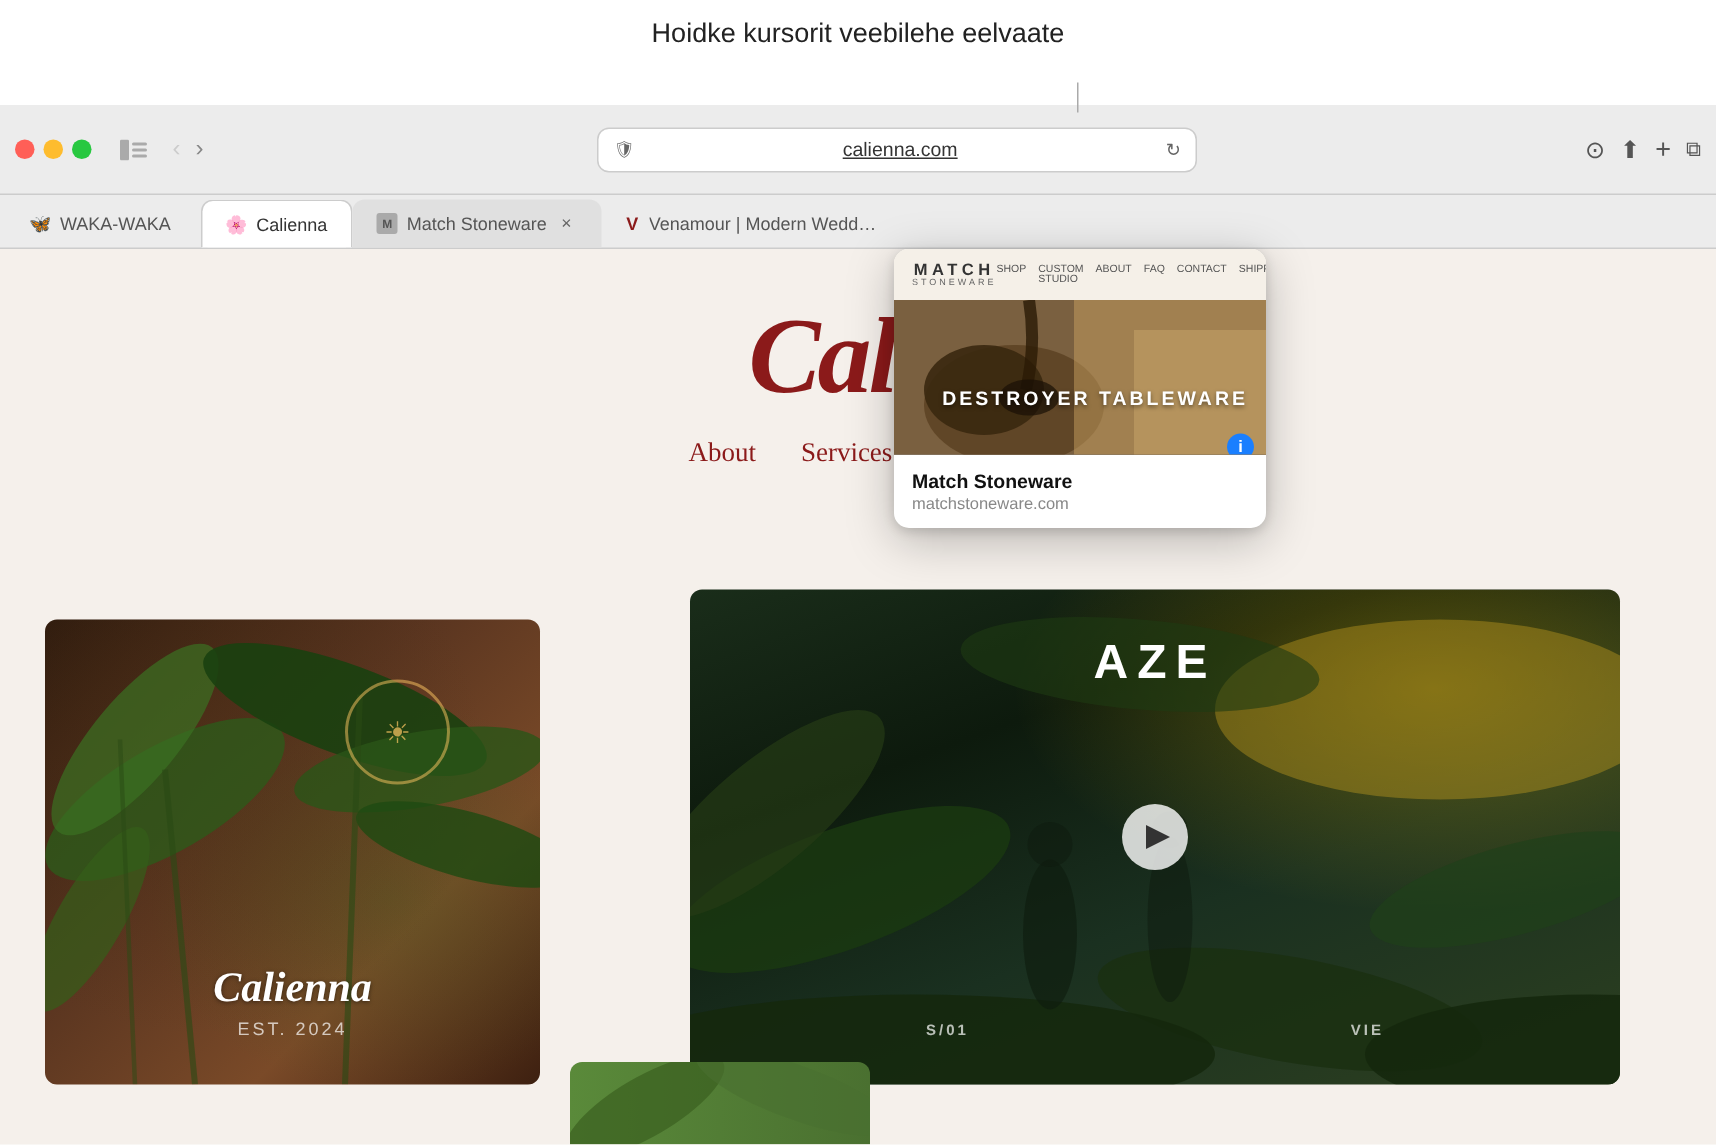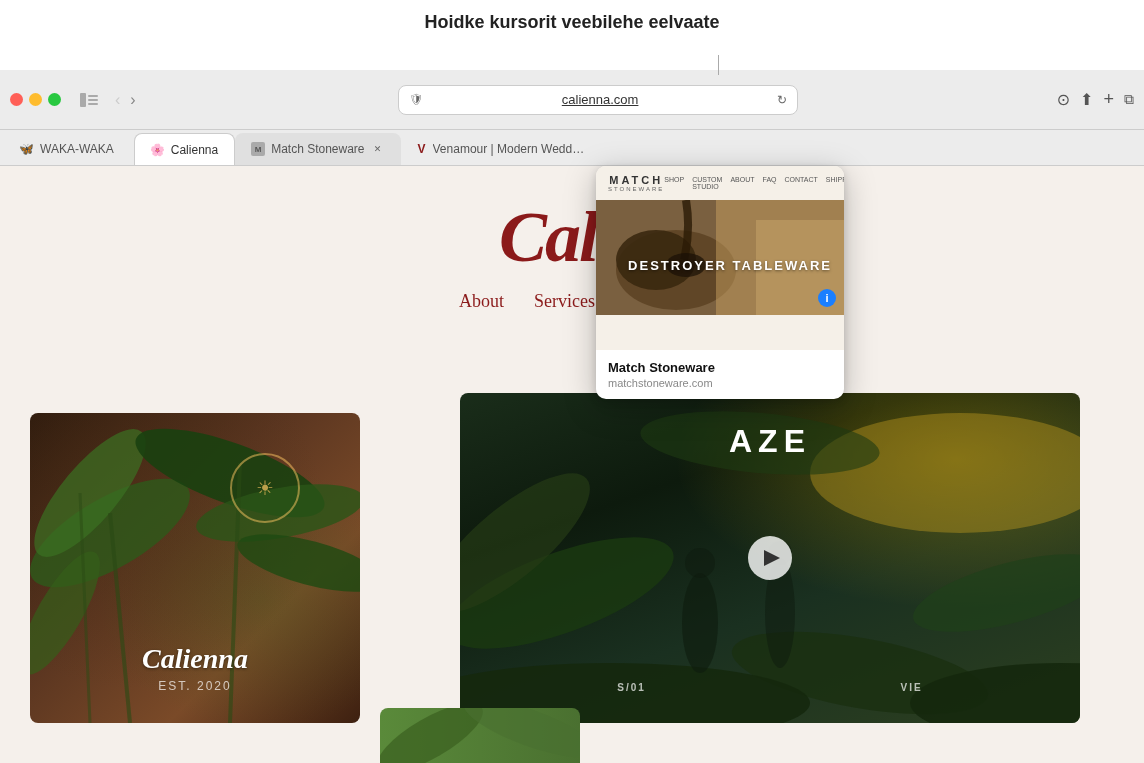--- a/index.html
+++ b/index.html
@@ -17,21 +17,20 @@
       position: absolute;
       top: 10px;
       left: 50%;
       transform: translateX(-50%);
       text-align: center;
       font-size: 18px;
       color: #222;
       line-height: 1.4;
       white-space: nowrap;
       z-index: 100;
-      font-weight: bold;
     }
 
     
     .browser-chrome {
       position: absolute;
       top: 70px;
       left: 0;
       right: 0;
       height: 60px;
       background: #ececec;
@@ -394,21 +393,21 @@
       width: 248px;
       background: #fff;
       border-radius: 10px;
       box-shadow: 0 8px 32px rgba(0,0,0,0.25), 0 2px 8px rgba(0,0,0,0.15);
       overflow: hidden;
       z-index: 50;
     }
 
     .preview-website {
       width: 100%;
-      height: 184px;
+      height: 137px;
       background: #f5f0e8;
       position: relative;
       overflow: hidden;
     }
 
     
     .match-header {
       background: #f5f0e8;
       padding: 8px 12px;
       display: flex;
@@ -587,21 +586,21 @@
         <line x1="60" y1="310" x2="50" y2="80" stroke="#2a4a15" stroke-width="3" opacity="0.5"></line>
         <line x1="200" y1="310" x2="210" y2="50" stroke="#2a4a15" stroke-width="4" opacity="0.6"></line>
       </svg>
 
       <div class="emblem">☀</div>
 
       <div class="left-card-logo">
         <span>Calienna</span>
       </div>
       <div class="left-card-est">
-        <span>EST. 2020</span>
+        <span>EST. 2024</span>
       </div>
     </div>
 
     <div class="right-card">
       <div class="right-card-overlay"></div>
 
       <svg style="position:absolute;top:0;left:0;width:100%;height:100%;" viewBox="0 0 620 330" xmlns="http://www.w3.org/2000/svg">
         <ellipse cx="500" cy="80" rx="150" ry="60" fill="#c8a020" opacity="0.4"></ellipse>
         <ellipse cx="100" cy="200" rx="120" ry="40" fill="#1a3a10" opacity="0.8" transform="rotate(-20,100,200)"></ellipse>
         <ellipse cx="50" cy="150" rx="100" ry="35" fill="#253a15" opacity="0.7" transform="rotate(-40,50,150)"></ellipse>

